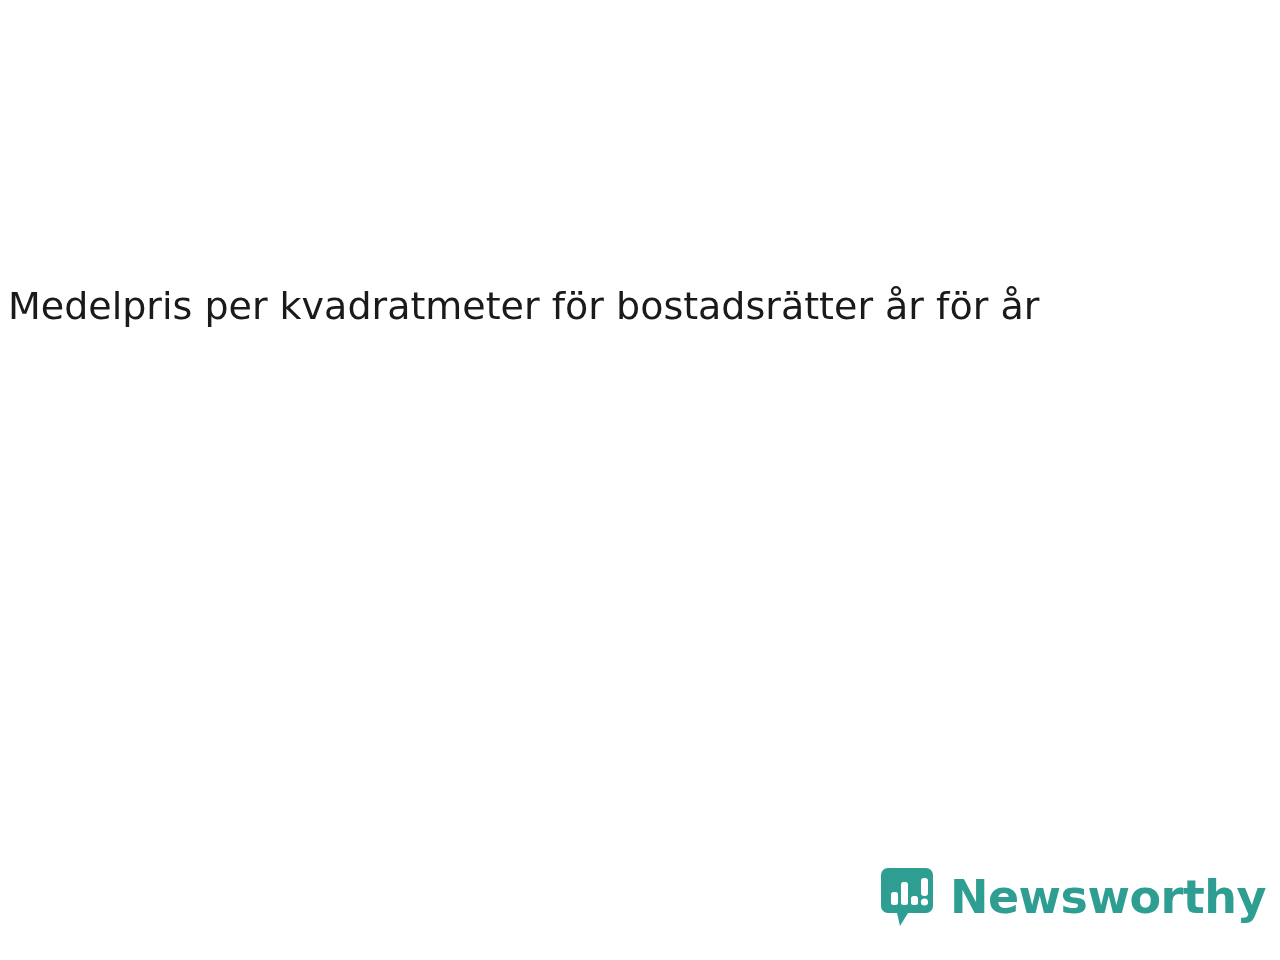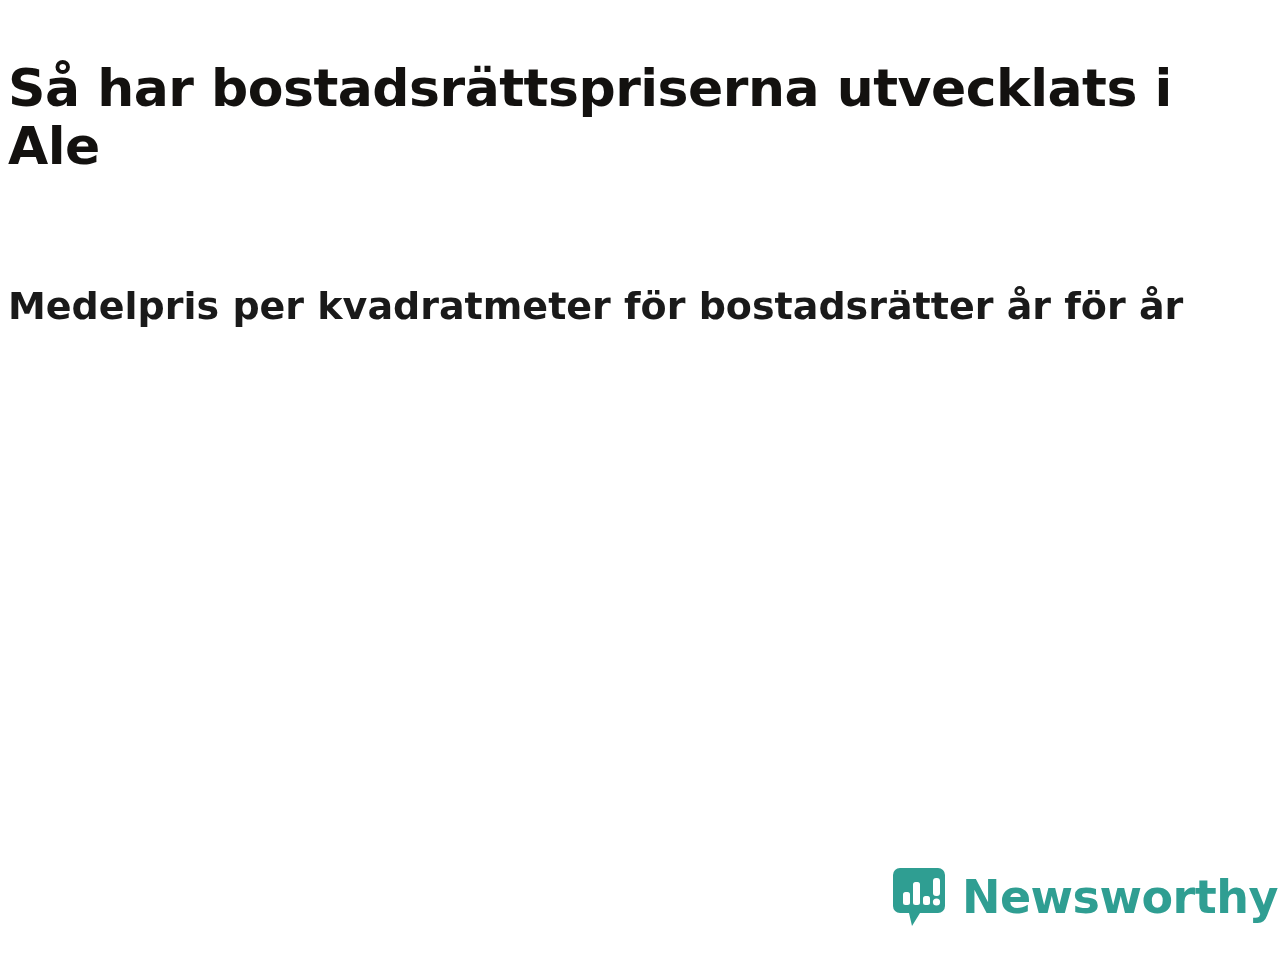--- a/index.html
+++ b/index.html
@@ -34,21 +34,21 @@
     color: #13110f;
     letter-spacing: -0.5px;
   }
 
   #subtitle {
     position: absolute;
     left: 8px;
     top: 285px;
     width: 1250px;
     font-size: 38px;
-    font-weight: bold;
+    font-weight: normal;
     line-height: 1.15;
     color: #1a1a1a;
   }
 
   
   #chart-wrap {
     position: absolute;
     left: 0;
     top: 400px;
     width: 1280px;
@@ -84,41 +84,40 @@
     position: absolute;
     left: 8px;
     top: 885px;
     font-size: 28px;
     color: #6e6e6e;
     white-space: nowrap;
   }
 
   #brand {
     position: absolute;
-    right: 2px;
+    right: 14px;
     top: 866px;
     display: flex;
     align-items: center;
     gap: 16px;
     text-align: center;
   }
   #brand-name {
     font-size: 46px;
     font-weight: bold;
     color: #2f9e92;
     letter-spacing: -0.5px;
     line-height: 1;
   }
 </style>
 </head>
 <body>
 
 <div id="page">
 
-  <h1 id="title">Så har bostadsrättspriserna utvecklats i Ale</h1>
 
   <div id="subtitle">Medelpris per kvadratmeter för bostadsrätter år för år</div>
 
   <div id="chart-wrap">
     <svg id="chart-svg" width="1280" height="360" viewBox="0 0 1280 360">
       <g id="gridlines">
           <line x1="183" x2="1240" y1="655" y2="655" stroke="#e8e8e8" stroke-width="5"></line>
           <line x1="183" x2="1240" y1="558.5" y2="558.5" stroke="#e8e8e8" stroke-width="5"></line>
           <line x1="183" x2="1240" y1="462" y2="462" stroke="#e8e8e8" stroke-width="5"></line>
         </g>

